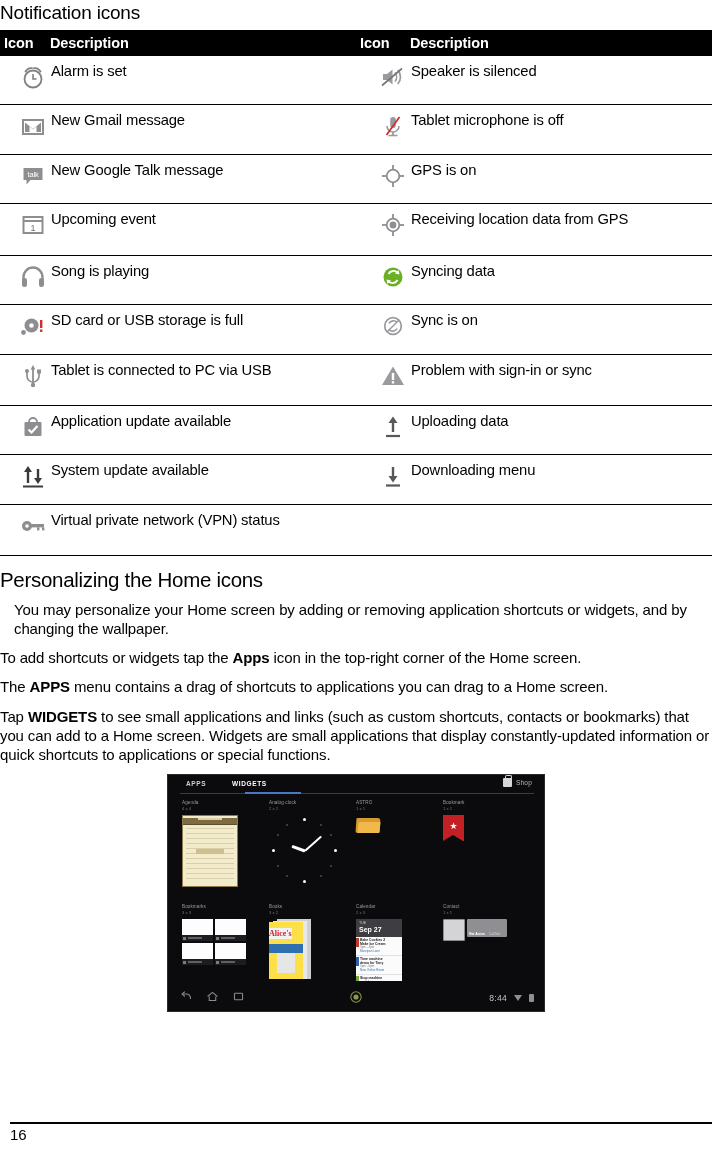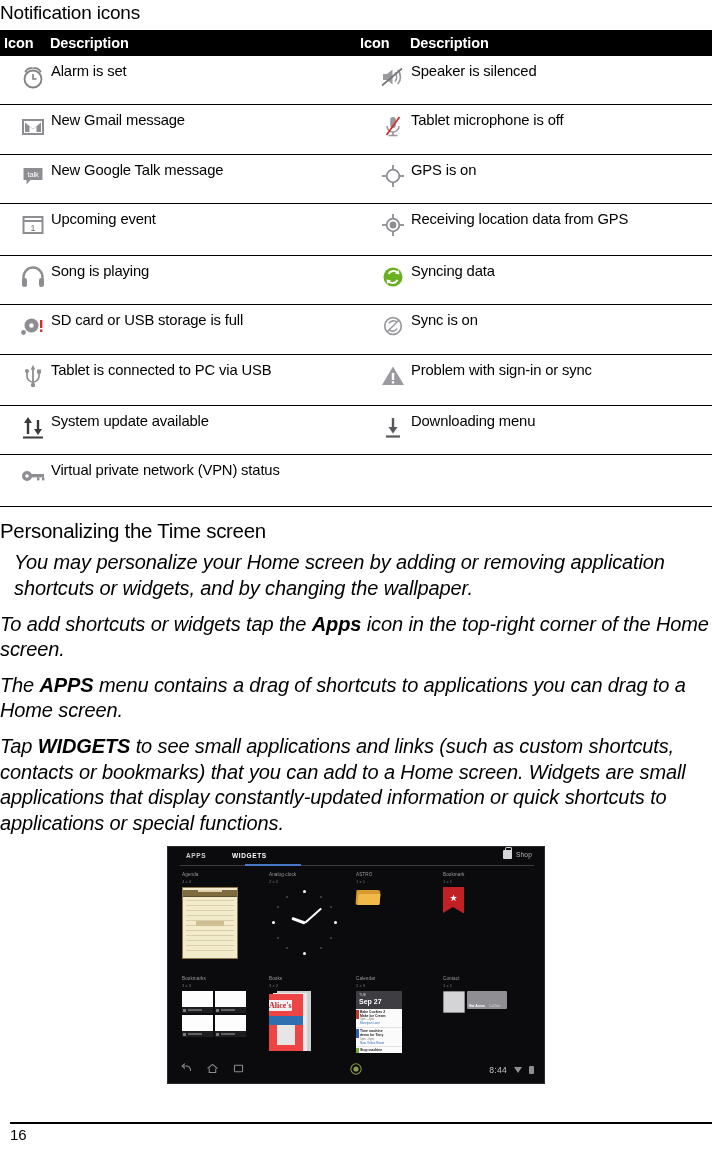--- a/index.html
+++ b/index.html
@@ -97,26 +97,25 @@
     line-height: 1.1;
   }
   h3.head3 {
     font-size: 17.5px;
     font-weight: 400;
     margin: 13px 0 7px 0;
     letter-spacing: -0.3px;
     line-height: 1.1;
   }
   p.body {
-    font-size: 20px;
+    font-size: 15px;
     line-height: 1.28;
     margin: 0 0 10px 0;
     padding-left: 14px;
     letter-spacing: -0.12px;
-    font-style: italic;
   }
   p.body.noindent { padding-left: 0; }
   p.body b { font-weight: bold; }
 
   
   .shot-holder {
     width: 712px;
     display: flex;
     justify-content: center;
     margin-top: 8px;
@@ -368,21 +367,21 @@
     background: #cfcfcf;
   }
   .w-book .b2 {
     position: absolute; left: 4px; top: 2px;
     width: 34px; height: 58px;
     background: #e8e8e8;
   }
   .w-book .b1 {
     position: absolute; left: 0; top: 3px;
     width: 34px; height: 57px;
-    background: #ef4444;
+    background: #fde047;
     overflow: hidden;
   }
   .w-book .title {
     color: #c8202a;
     font-size: 8px;
     font-weight: bold;
     text-align: center;
     margin-top: 5px;
     font-family: "Liberation Serif", serif;
     background: #f2f2f2;
@@ -719,20 +718,42 @@
             <svg width="30" height="30" viewBox="0 0 30 30">
               <path d="M15 5.5 L26 24 H4 z" fill="#9a9a9e"></path>
               <rect x="13.8" y="12" width="2.4" height="7" fill="#ffffff"></rect>
               <rect x="13.8" y="20.2" width="2.4" height="2.3" fill="#ffffff"></rect>
             </svg>
           </span>
         </td>
         <td class="cell-desc">Problem with sign-in or sync</td>
       </tr>
 
+      <tr>
+        <td class="cell-icon">
+          <span class="icon-wrap">
+            <svg width="30" height="30" viewBox="0 0 30 30">
+              <path d="M11 10 a4 4 0 0 1 8 0" fill="none" stroke="#8e8e92" stroke-width="1.8"></path>
+              <rect x="6.5" y="10" width="17" height="14" rx="1" fill="#8e8e92"></rect>
+              <path d="M10.5 17.5 L13.5 20.5 L19.5 14" fill="none" stroke="#ffffff" stroke-width="2.2"></path>
+            </svg>
+          </span>
+        </td>
+        <td class="cell-desc">Application update available</td>
+        <td class="cell-icon">
+          <span class="icon-wrap">
+            <svg width="30" height="30" viewBox="0 0 30 30">
+              <line x1="15" y1="20" x2="15" y2="8" stroke="#58585c" stroke-width="2.4"></line>
+              <polygon points="15,4.5 10.5,11 19.5,11" fill="#58585c"></polygon>
+              <line x1="8" y1="24" x2="22" y2="24" stroke="#58585c" stroke-width="2.2"></line>
+            </svg>
+          </span>
+        </td>
+        <td class="cell-desc">Uploading data</td>
+      </tr>
 
       <tr>
         <td class="cell-icon">
           <span class="icon-wrap">
             <svg width="30" height="30" viewBox="0 0 30 30">
               <line x1="10" y1="22" x2="10" y2="9" stroke="#3a3a3e" stroke-width="2.4"></line>
               <polygon points="10,5 6,11 14,11" fill="#3a3a3e"></polygon>
               <line x1="20" y1="8" x2="20" y2="19" stroke="#3a3a3e" stroke-width="2.4"></line>
               <polygon points="20,23 16,17 24,17" fill="#3a3a3e"></polygon>
               <line x1="5" y1="25.5" x2="25" y2="25.5" stroke="#3a3a3e" stroke-width="2"></line>
@@ -765,21 +786,21 @@
           </span>
         </td>
         <td class="cell-desc">Virtual private network (VPN) status</td>
         <td class="cell-icon"></td>
         <td class="cell-desc"></td>
       </tr>
 
     </tbody>
   </table>
 
-  <h2 class="head2">Personalizing the Time screen</h2>
+  <h2 class="head2">Personalizing the Home icons</h2>
   <p class="body">You may personalize your Home screen by adding or removing application shortcuts or widgets, and by changing the wallpaper.</p>
 
 
   <p class="body noindent"><span>To add shortcuts or widgets tap the </span><b>Apps</b><span> icon in the top-right corner of the Home screen.</span></p>
 
   <p class="body noindent"><span>The </span><b>APPS</b><span> menu contains a drag of shortcuts to applications you can drag to a Home screen.</span></p>
 
   <p class="body noindent"><span>Tap </span><b>WIDGETS</b><span> to see small applications and links (such as custom shortcuts, contacts or bookmarks) that you can add to a Home screen. Widgets are small applications that display constantly-updated information or quick shortcuts to applications or special functions.</span></p>
 
   <div class="shot-holder">

